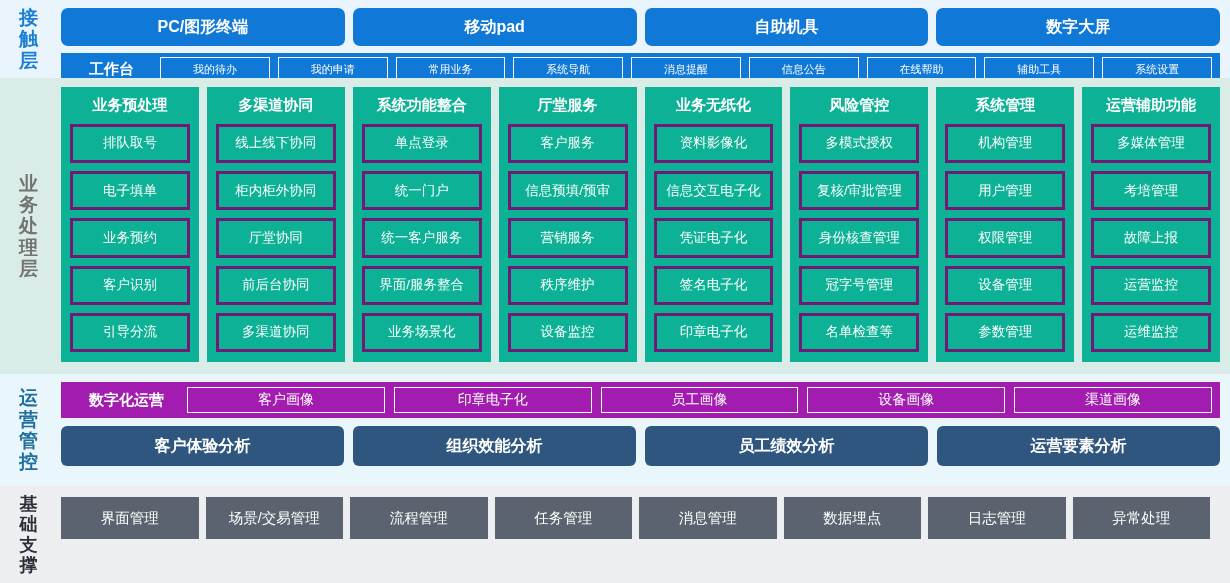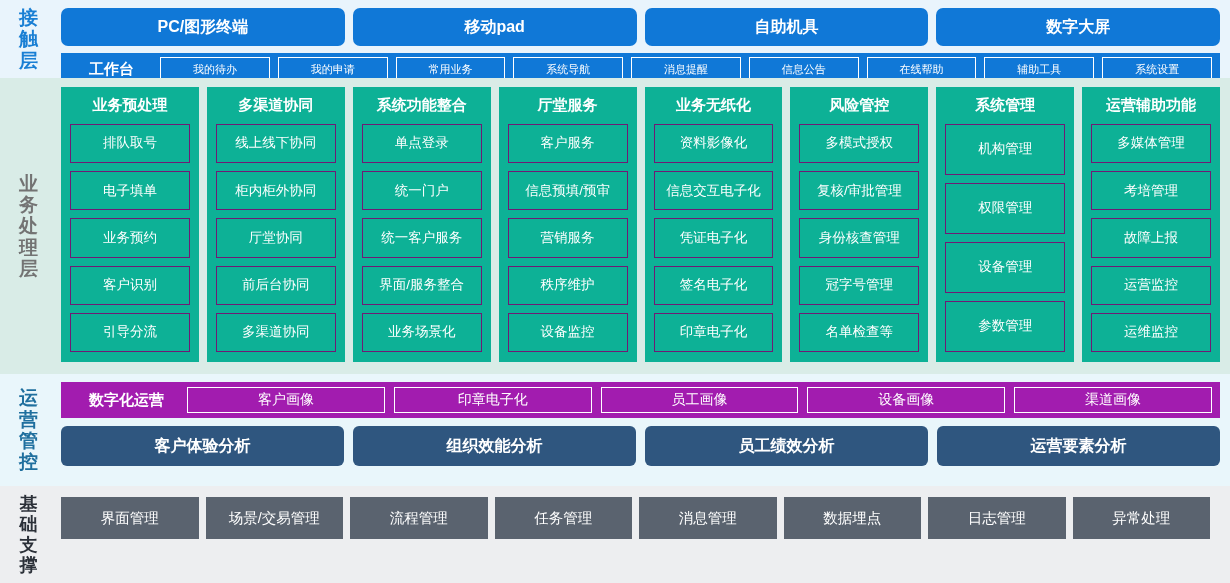--- a/index.html
+++ b/index.html
@@ -70,21 +70,21 @@
     padding: 9px 9px 10px 9px;
     display: flex; flex-direction: column;
   }
   .biz-col-title {
     color: #fff; font-size: 15px; font-weight: bold;
     text-align: center; margin-bottom: 9px; white-space: nowrap;
   }
   .biz-items { display: flex; flex-direction: column; gap: 8px; flex: 1 1 auto; }
   .biz-item {
     flex: 1 1 0;
-    border: 1px solid #701a75;
+    border: 3px solid #701a75;
     color: #ffffff;
     font-size: 13.5px;
     display: flex; align-items: center; justify-content: center;
     text-align: center;
     line-height: 1.08;
     padding: 0 2px;
   }
 
   
   .layer-ops { background: #e9f6fb; height: 112px; }
@@ -229,20 +229,21 @@
             <div class="biz-item">身份核查管理</div>
             <div class="biz-item">冠字号管理</div>
             <div class="biz-item">名单检查等</div>
           </div>
         </div>
 
         <div class="biz-col">
           <div class="biz-col-title">系统管理</div>
           <div class="biz-items">
             <div class="biz-item">机构管理</div>
+            <div class="biz-item">用户管理</div>
             <div class="biz-item">权限管理</div>
             <div class="biz-item">设备管理</div>
             <div class="biz-item">参数管理</div>
           </div>
         </div>
 
         <div class="biz-col">
           <div class="biz-col-title">运营辅助功能</div>
           <div class="biz-items">
             <div class="biz-item">多媒体管理</div>

